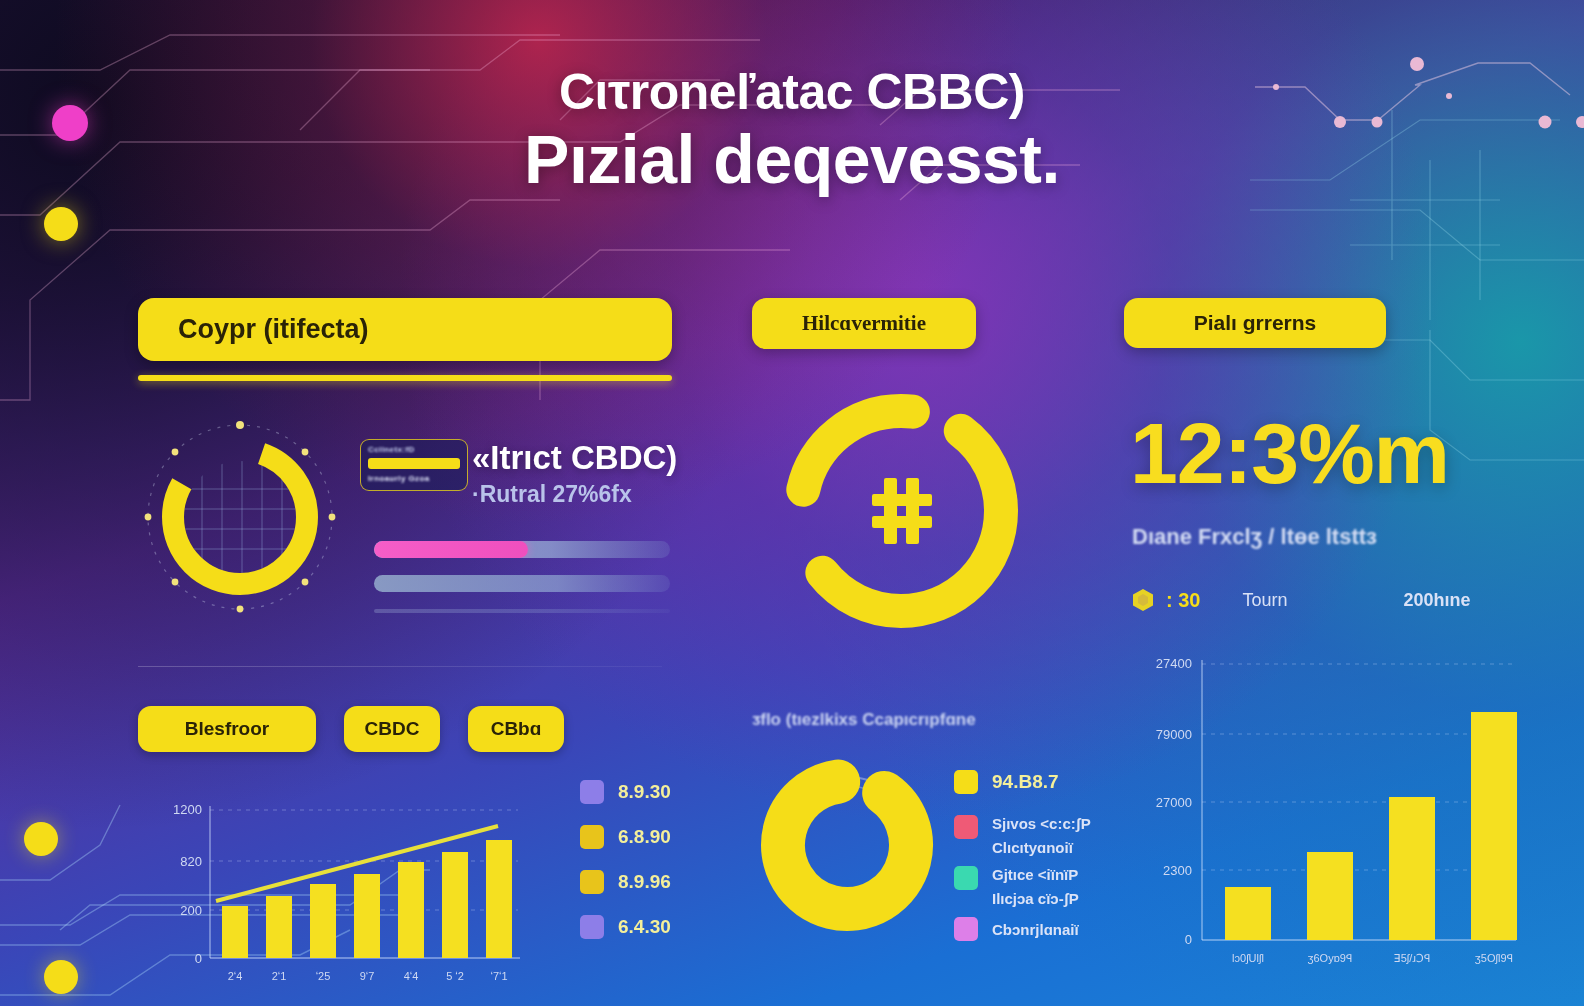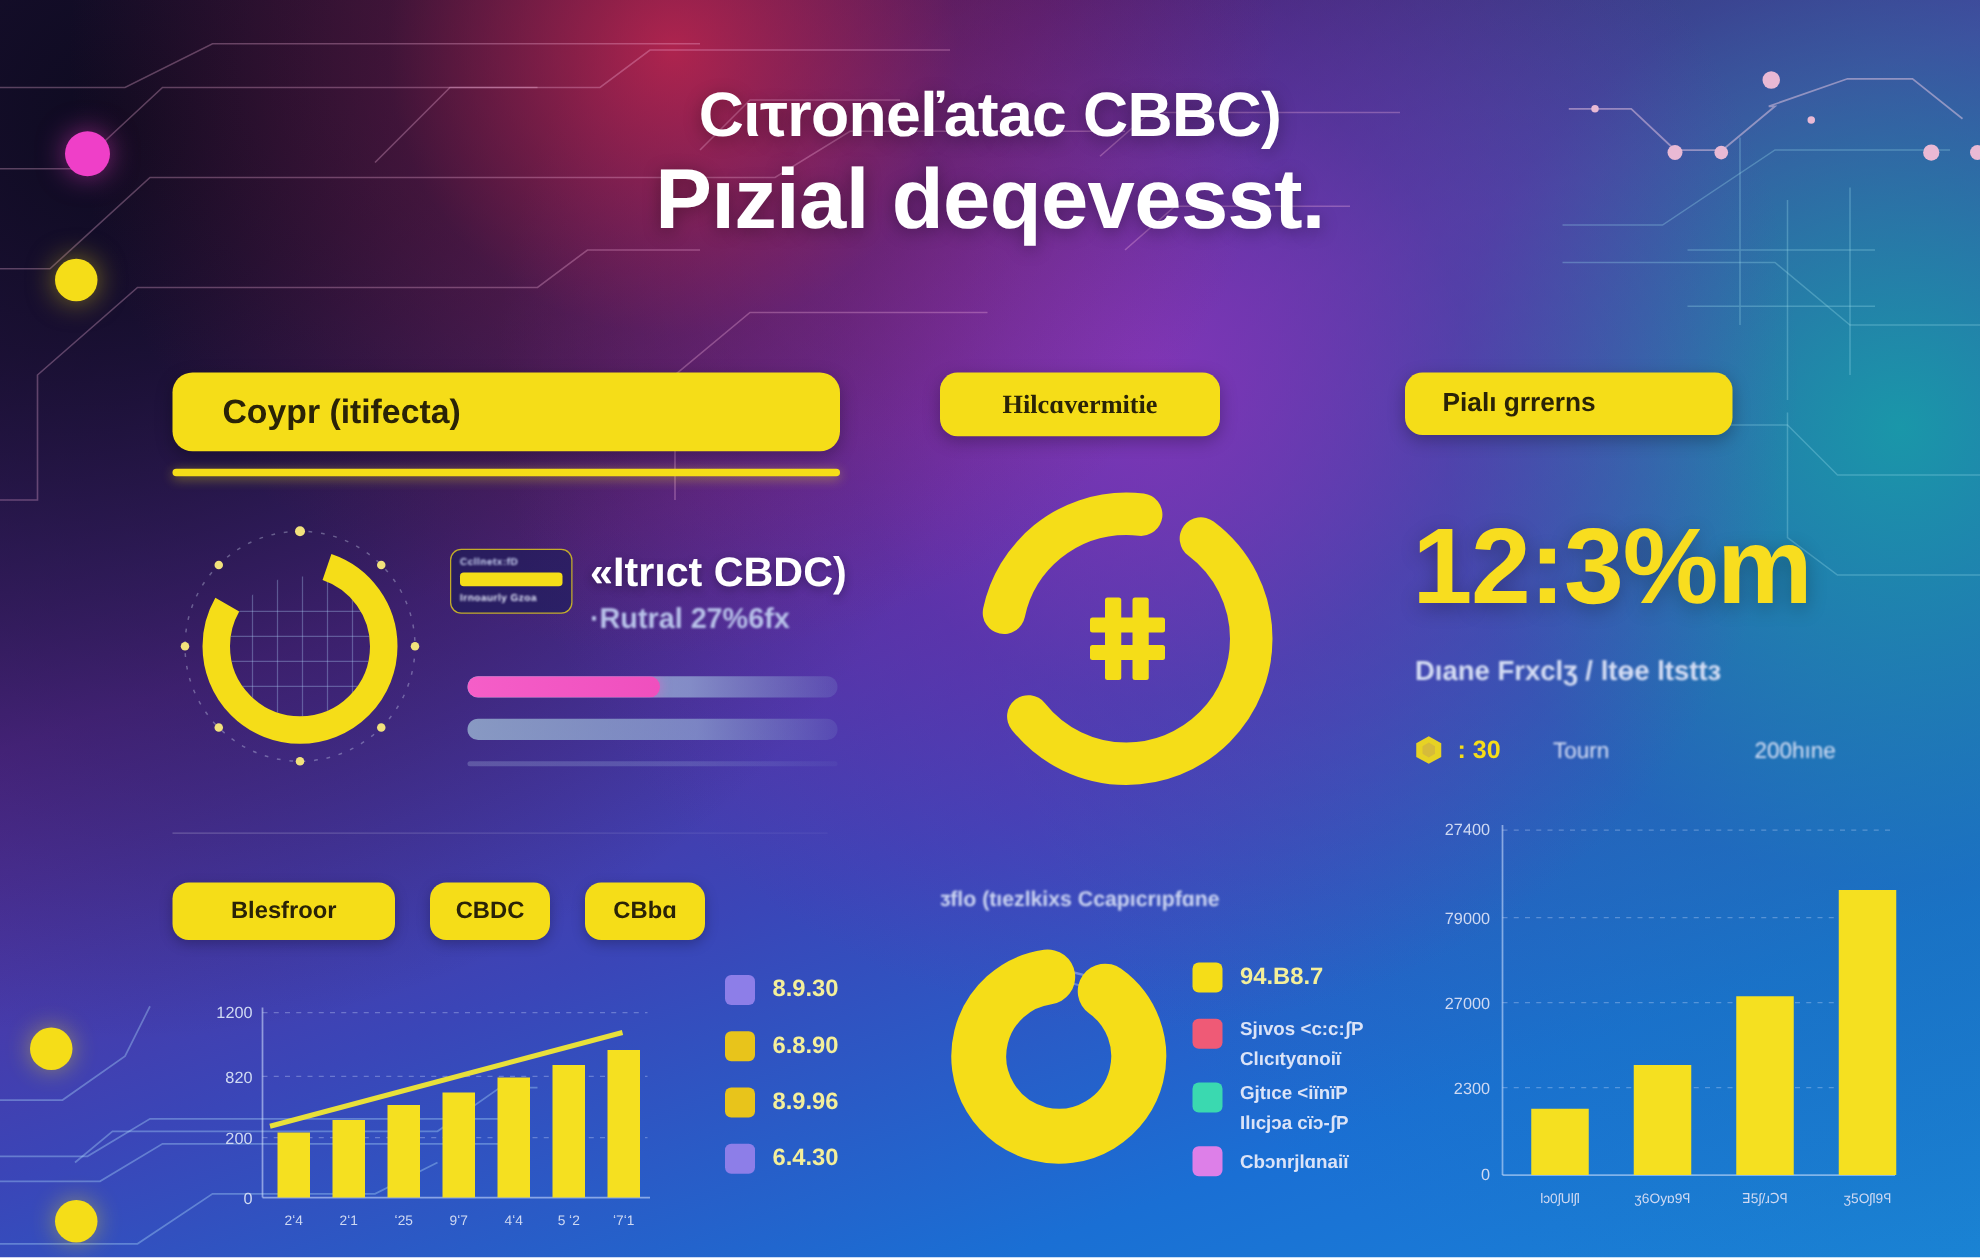--- a/index.html
+++ b/index.html
@@ -66,21 +66,21 @@
     margin-top: 14px;
     box-shadow: 0 2px 9px rgba(245,221,24,0.45);
   }
 
   
   .left-body { position: relative; margin-top: 36px; height: 210px; }
   .ring-holder { position: absolute; left: 2px; top: 0; width: 200px; height: 200px; }
   .left-info { position: absolute; left: 222px; top: 22px; width: 310px; }
   .mini-card {
     position: absolute; left: 0; top: 0;
-    width: 98px; height: 52px;
+    width: 108px; height: 52px;
     border: 1px solid rgba(245,221,24,0.75);
     border-radius: 9px;
     background: rgba(22,28,86,0.55);
     padding: 5px 7px;
     overflow: hidden;
   }
   .mini-card .mc-t {
     font-size: 8px; color: #cdd6f5; font-weight: 700;
     filter: blur(0.8px); letter-spacing: 0.4px;
     white-space: nowrap; overflow: hidden;
@@ -174,21 +174,21 @@
     color: #d6def4; font-size: 22px; font-weight: 600;
     filter: blur(0.8px); white-space: nowrap;
   }
   .stat-meta {
     position: absolute; left: 8px; top: 290px;
     display: flex; align-items: center; white-space: nowrap;
   }
   .hexicon { width: 22px; height: 24px; flex: none; margin-right: 12px; }
   .meta-a { color: #f5dd18; font-size: 20px; font-weight: 700; filter: blur(0.5px); }
   .meta-b { color: #d9e1f6; font-size: 18px; font-weight: 400; filter: blur(0.7px); margin-left: 42px; }
-  .meta-c { color: #d9e1f6; font-size: 18px; font-weight: 400; filter: blur(0.7px); margin-left: 116px; }
+  .meta-c { color: #d9e1f6; font-size: 18px; font-weight: 700; filter: blur(0.7px); margin-left: 116px; }
 </style>
 </head>
 <body>
 
 <div id="stage">
 
   <svg class="bg-svg" viewBox="0 0 1584 1006">
     <g stroke="rgba(255,190,230,0.30)" fill="none" stroke-width="1.3">
       <path d="M-10 70 L100 70 L170 35 L560 35"></path>
       <path d="M-10 135 L60 135 L130 70 L480 70 L520 40 L760 40"></path>
@@ -400,21 +400,21 @@
         </div>
       </div>
       <div class="legend-row">
         <div class="sw" style="background:#dd7fe8;"></div>
         <div class="legend-txt dim">Cbɔnrjlɑnaiï</div>
       </div>
     </div>
   </div>
 
   <div class="col col-right">
-    <div class="pill right sm" style="text-align:left;">Pialı grrerns</div>
+    <div class="pill right sm" style="text-align:center;">Pialı grrerns</div>
 
     <div class="big-stat">12:3%m</div>
     <div class="stat-sub">Dıane Frxclʒ  /  ltɵe ltsttɜ</div>
 
     <div class="stat-meta">
       <svg class="hexicon" viewBox="0 0 22 24">
         <polygon points="11,1 21,6.5 21,17.5 11,23 1,17.5 1,6.5" fill="#f5dd18" opacity="0.92"></polygon>
         <polygon points="11,6 16,9 16,15 11,18 6,15 6,9" fill="#c9a84d" opacity="0.55"></polygon>
       </svg>
       <span class="meta-a">: 30</span>

